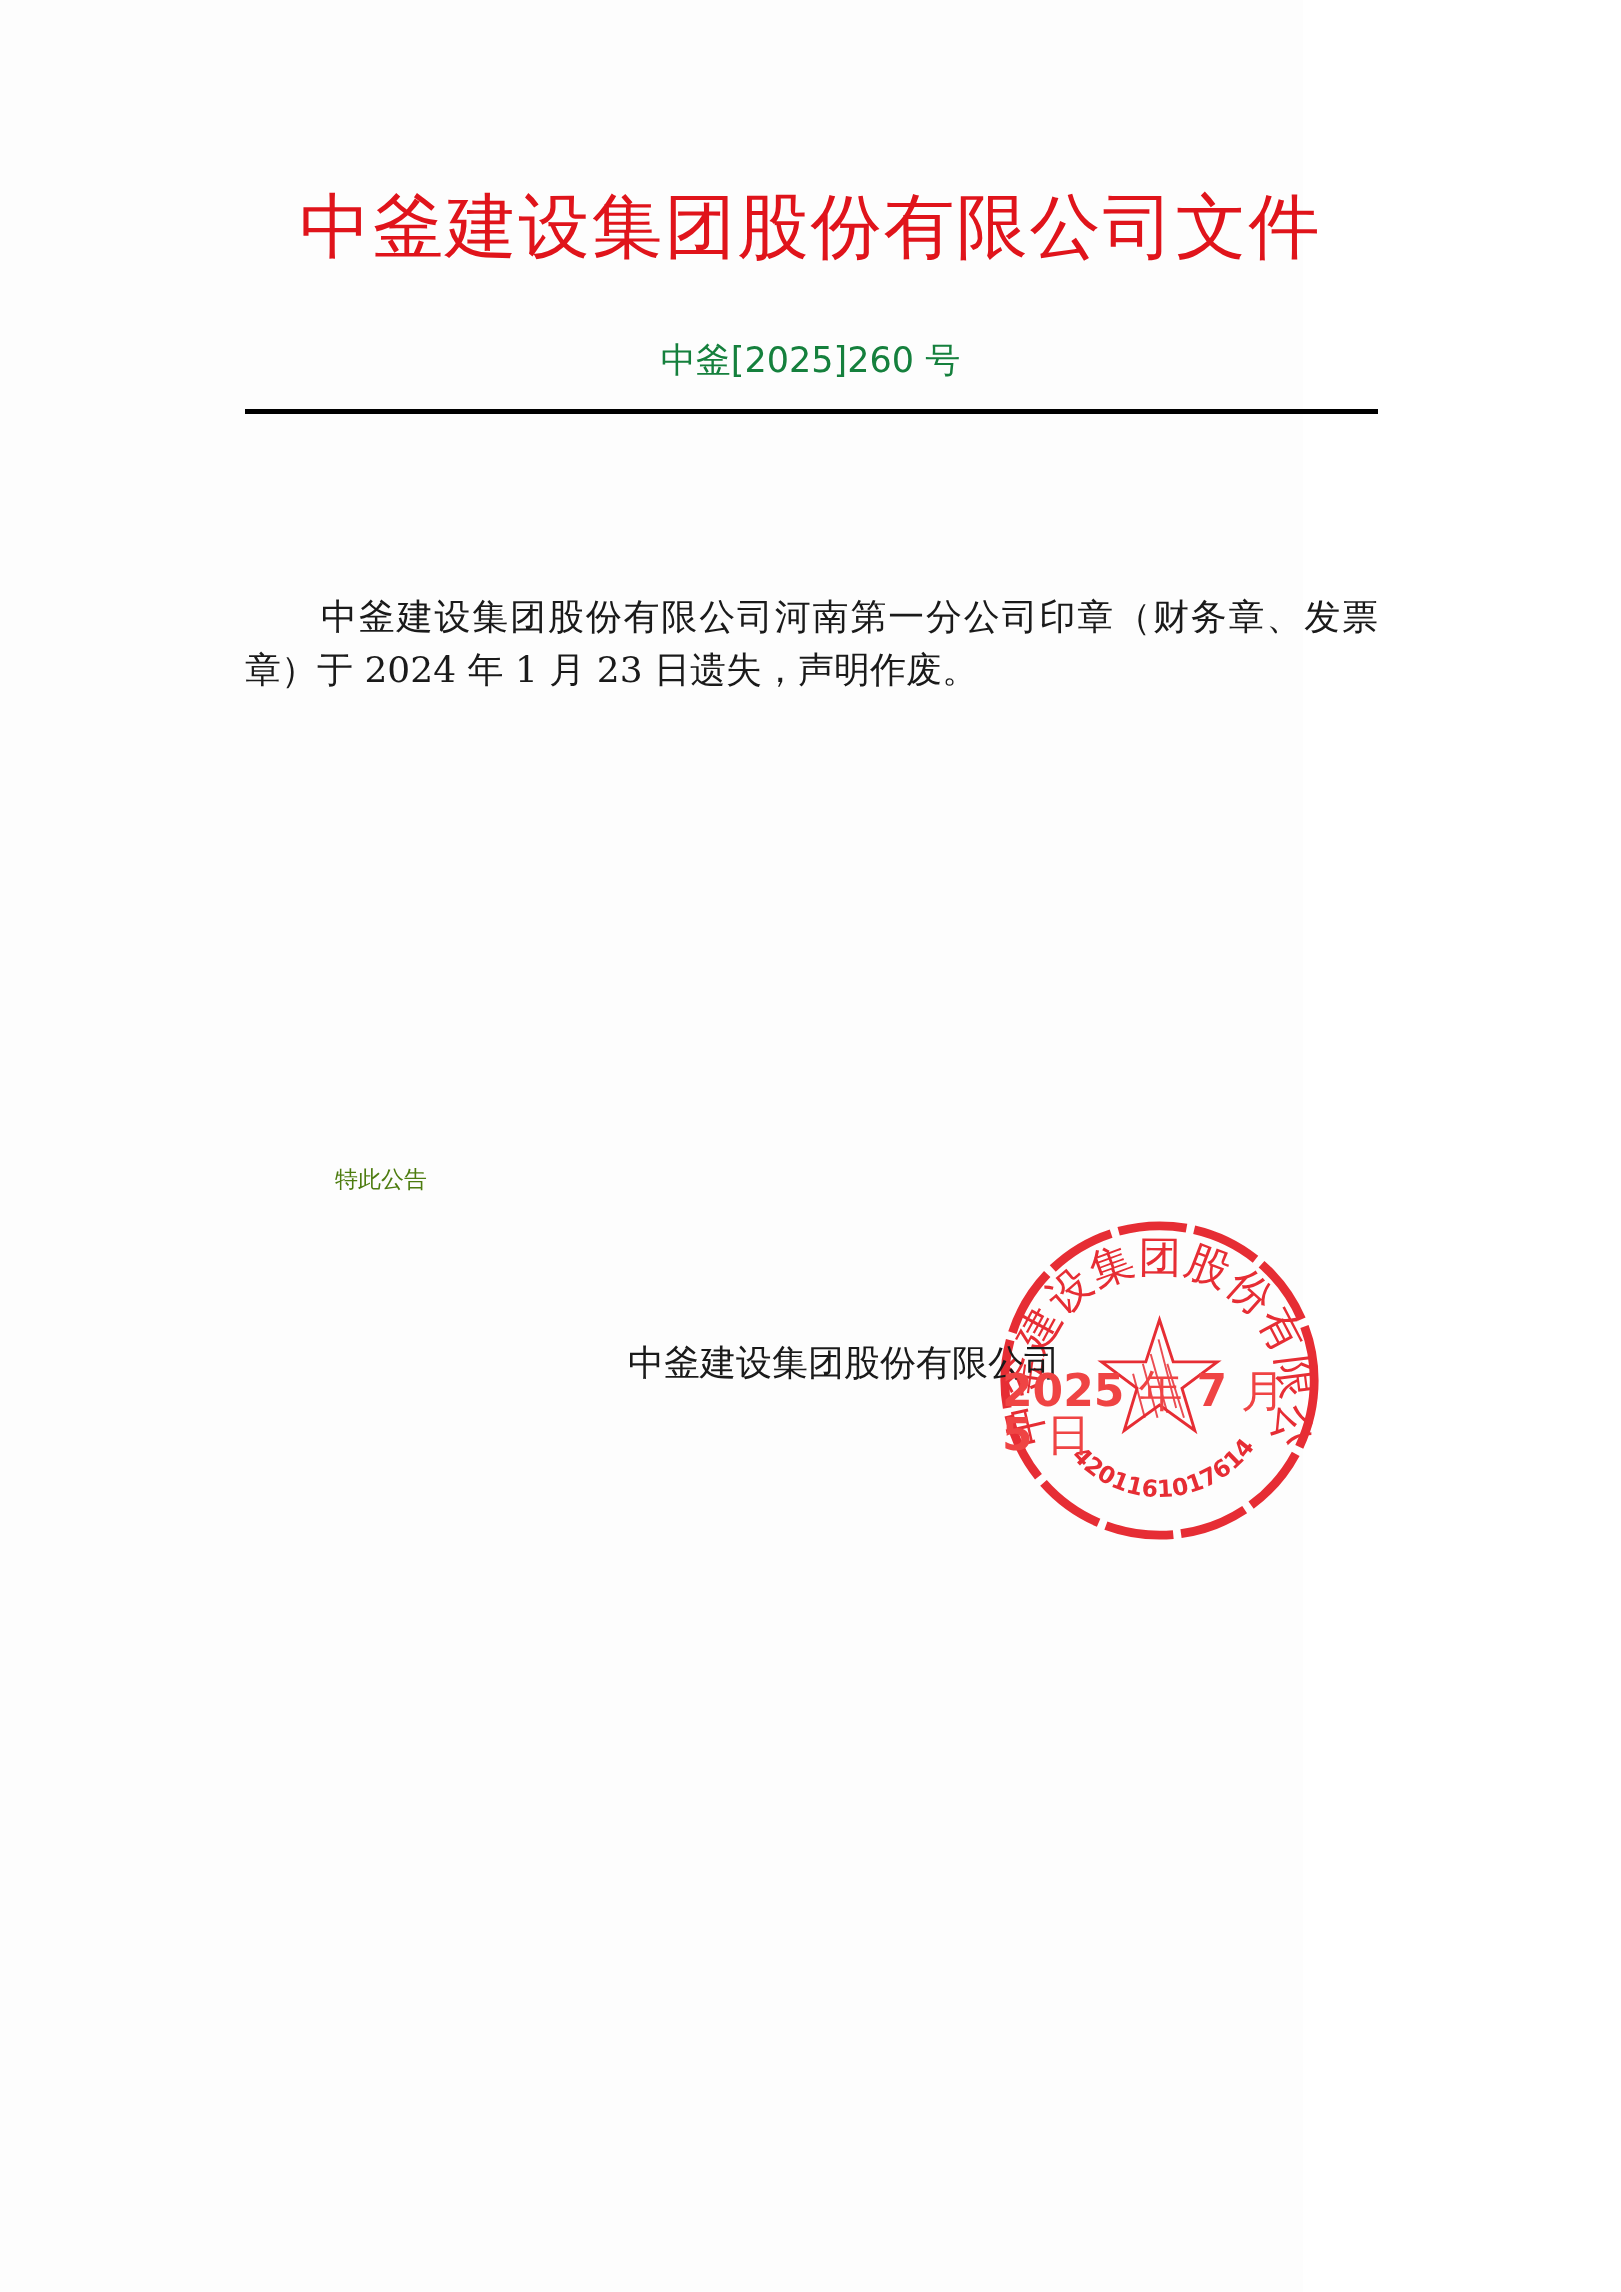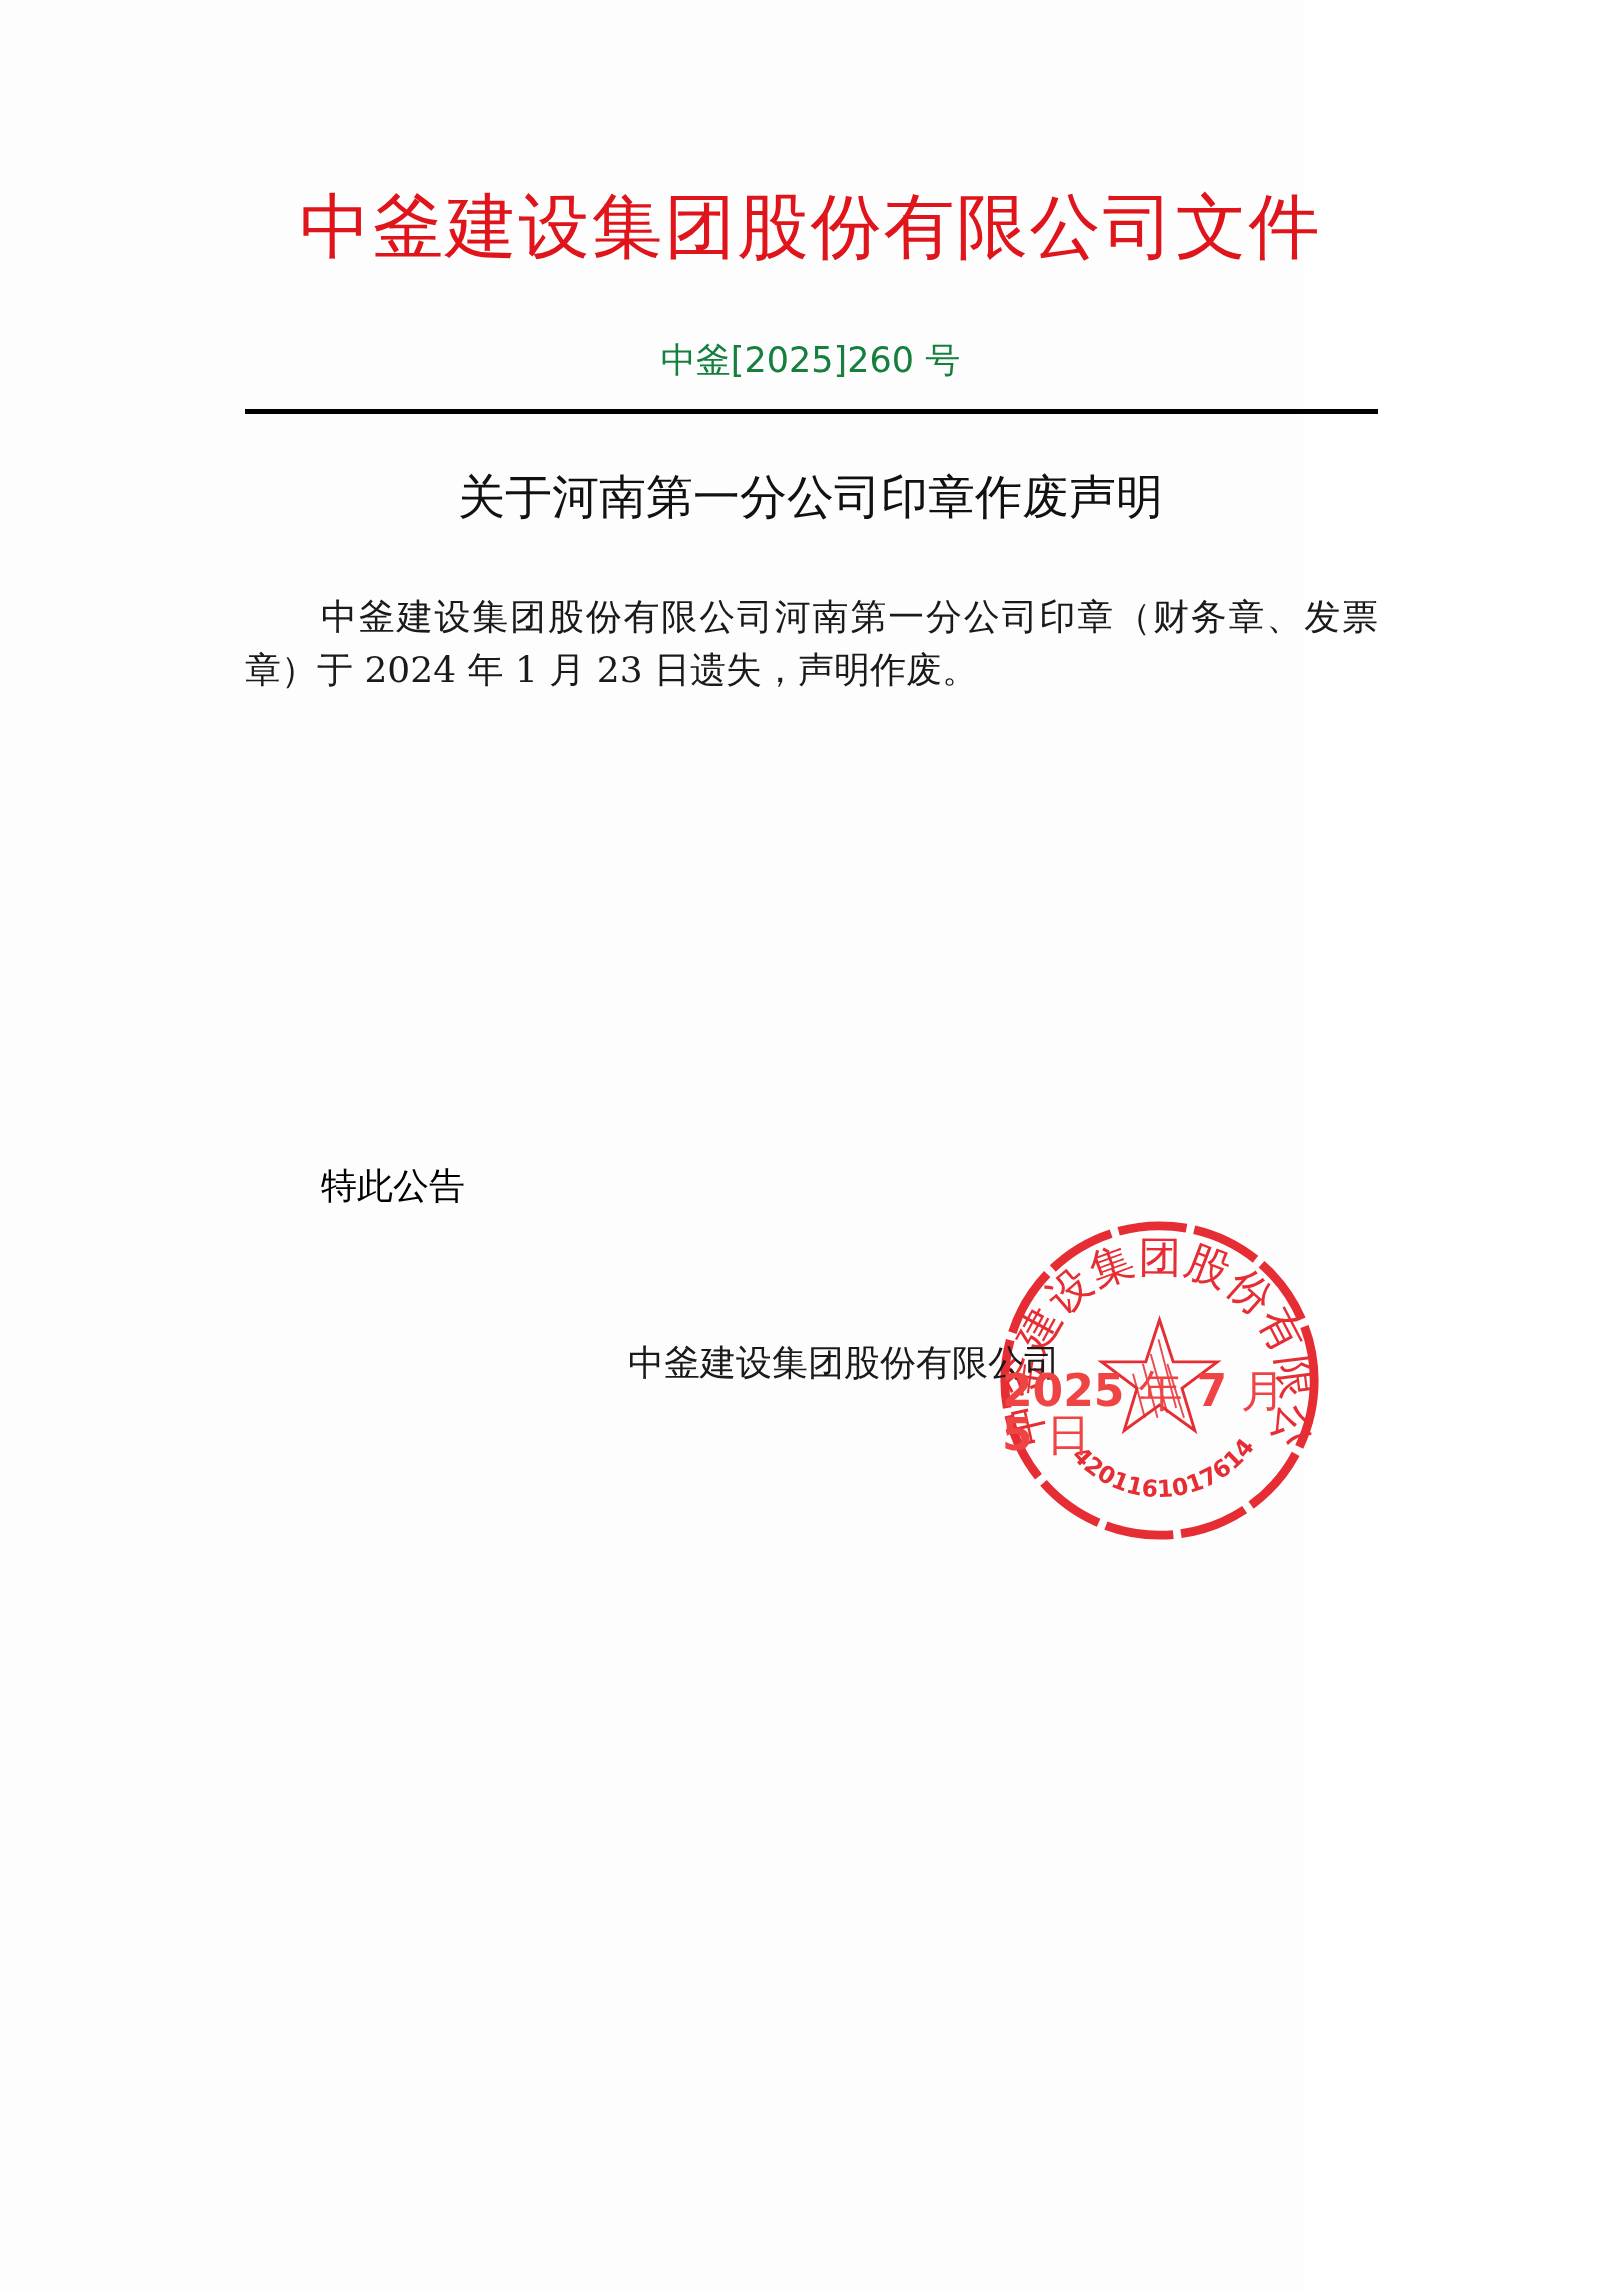--- a/index.html
+++ b/index.html
@@ -75,25 +75,25 @@
       color: #1a1a1a;
     }
     .body-text p {
       margin: 0;
       text-indent: 76px;
     }
     .para1 { top: 590px; }
     .para2 { top: 757px; }
     .closing {
       position: absolute;
-      left: 321px;
+      left: 335px;
       top: 1168px;
-      font-size: 36px;
+      font-size: 23px;
       line-height: 1;
-      color: #000000;
+      color: #4d7c0f;
     }
     .signature {
       position: absolute;
       right: 243px;
       top: 1345px;
       font-size: 36px;
       line-height: 1;
       color: #1a1a1a;
       z-index: 2;
     }
@@ -123,21 +123,20 @@
 <body>
 
 <div class="page">
 
   <div class="doc-header">中釜建设集团股份有限公司文件</div>
 
   <div class="doc-number">中釜[2025]260 号</div>
 
   <div class="rule"></div>
 
-  <div class="doc-title">关于河南第一分公司印章作废声明</div>
 
   <div class="body-text para1">
     <p>中釜建设集团股份有限公司河南第一分公司印章（财务章、发票章）于 2024 年 1 月 23 日遗失，声明作废。</p>
   </div>
 
 
   <div class="closing">特此公告</div>
 
   <svg class="stamp" viewBox="0 0 334 334" xmlns="http://www.w3.org/2000/svg">
     <defs>

